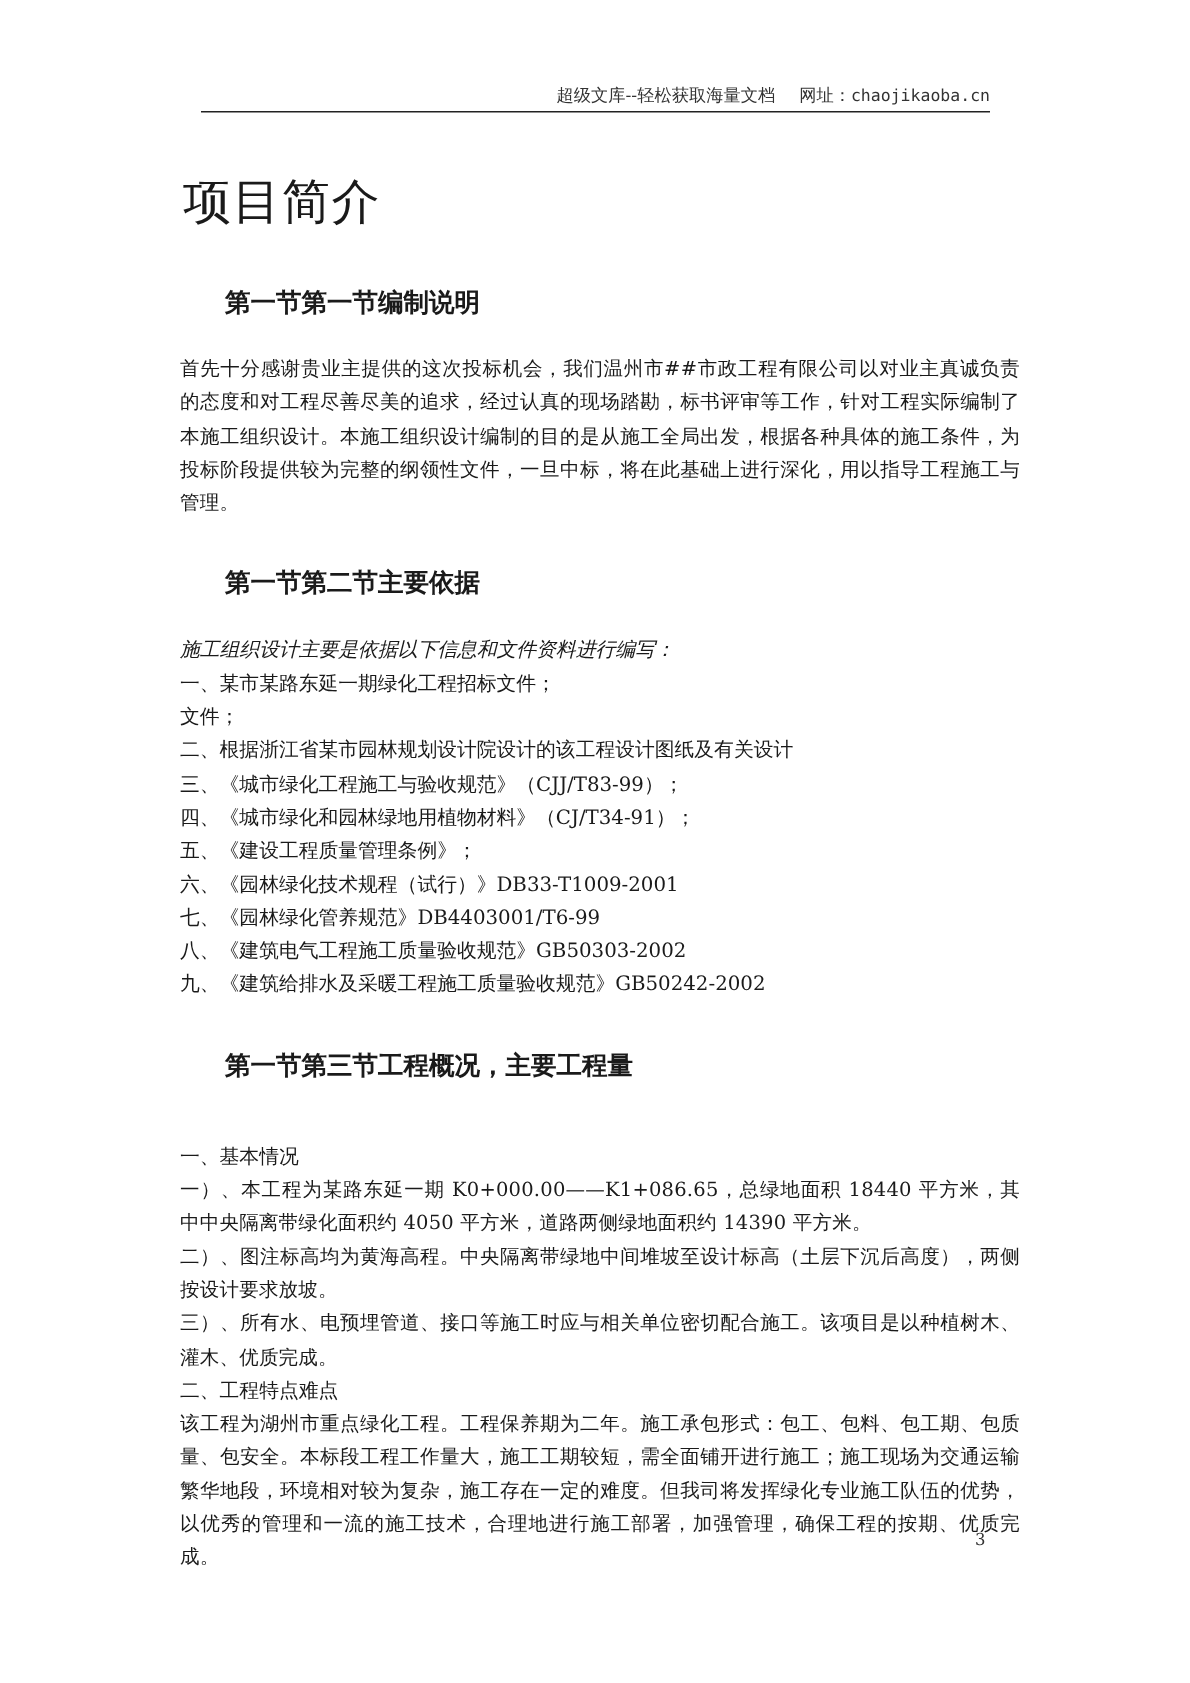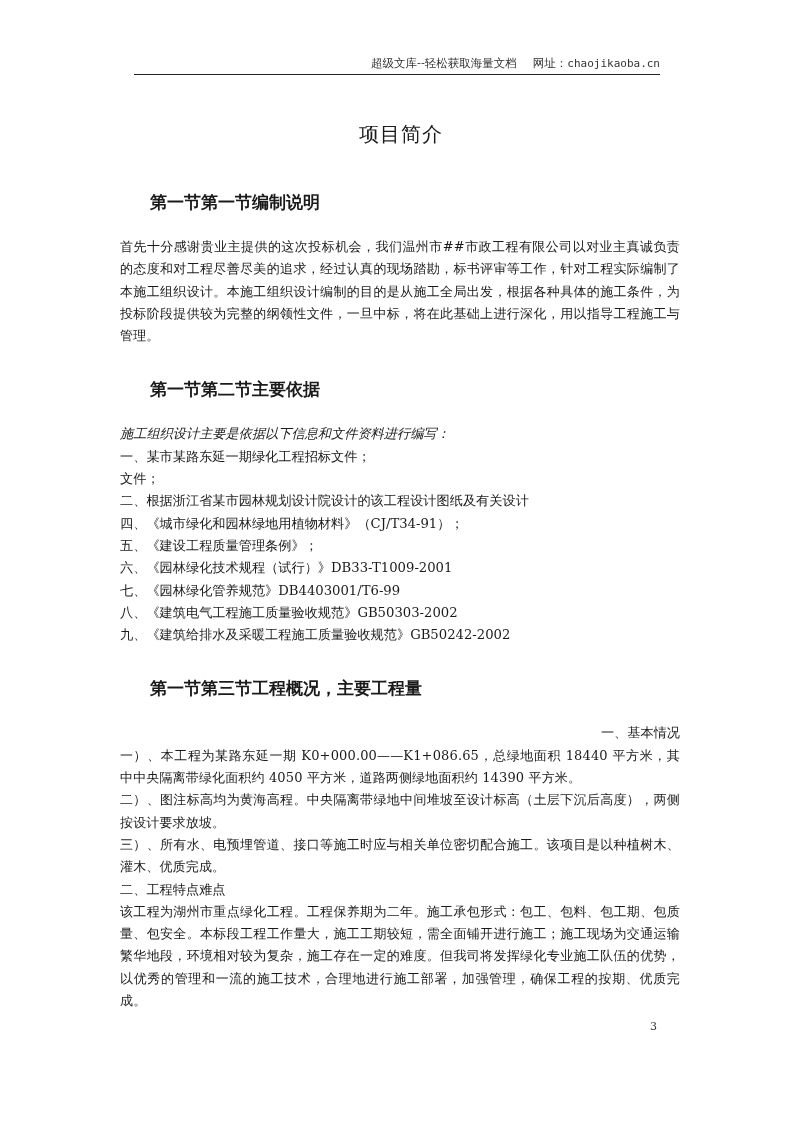--- a/index.html
+++ b/index.html
@@ -31,26 +31,25 @@
     .page-header .site-url-label {}
     .page-header .site-url { font-family: "DejaVu Sans Mono", "Liberation Mono", monospace; font-size: 11px; }
     .content {
       position: absolute;
       left: 120px;
       top: 100px;
       width: 560px;
     }
     .doc-title {
       font-family: "DejaVu Sans", "Liberation Sans", sans-serif;
-      font-size: 20px;
+      font-size: 32px;
       font-weight: normal;
       margin: 14px 0 0 2px;
       line-height: 40px;
       letter-spacing: 1px;
-      text-align: center;
     }
     .section-heading {
       font-family: "DejaVu Sans", "Liberation Sans", sans-serif;
       font-size: 17px;
       font-weight: bold;
       margin: 0 0 0 30px;
       line-height: 24px;
     }
     .para {
       font-size: 13px;
@@ -87,31 +86,32 @@
     <h2 class="section-heading" style="margin-top:36px;">第一节第一节编制说明</h2>
     <p class="para" style="margin-top:22px;">首先十分感谢贵业主提供的这次投标机会，我们温州市##市政工程有限公司以对业主真诚负责的态度和对工程尽善尽美的追求，经过认真的现场踏勘，标书评审等工作，针对工程实际编制了本施工组织设计。本施工组织设计编制的目的是从施工全局出发，根据各种具体的施工条件，为投标阶段提供较为完整的纲领性文件，一旦中标，将在此基础上进行深化，用以指导工程施工与管理。</p>
   </div>
 
   <div>
     <h2 class="section-heading" style="margin-top:30px;">第一节第二节主要依据</h2>
     <p class="line" style="margin-top:22px;font-style:italic;">施工组织设计主要是依据以下信息和文件资料进行编写：</p>
     <p class="line">一、某市某路东延一期绿化工程招标文件；</p>
     <p class="line">文件；</p>
     <p class="line">二、根据浙江省某市园林规划设计院设计的该工程设计图纸及有关设计</p>
+    <p class="line">三、《城市绿化工程施工与验收规范》（CJJ/T83-99）；</p>
     <p class="line">四、《城市绿化和园林绿地用植物材料》（CJ/T34-91）；</p>
     <p class="line">五、《建设工程质量管理条例》；</p>
     <p class="line">六、《园林绿化技术规程（试行）》DB33-T1009-2001</p>
     <p class="line">七、《园林绿化管养规范》DB4403001/T6-99</p>
     <p class="line">八、《建筑电气工程施工质量验收规范》GB50303-2002</p>
     <p class="line">九、《建筑给排水及采暖工程施工质量验收规范》GB50242-2002</p>
   </div>
 
   <div>
     <h2 class="section-heading" style="margin-top:30px;">第一节第三节工程概况，主要工程量</h2>
-    <p class="line" style="margin-top:22px;text-align:right;">一、基本情况</p>
+    <p class="line" style="margin-top:38px;">一、基本情况</p>
     <p class="para">一）、本工程为某路东延一期 K0+000.00——K1+086.65，总绿地面积 18440 平方米，其中中央隔离带绿化面积约 4050  平方米，道路两侧绿地面积约 14390 平方米。</p>
     <p class="para">二）、图注标高均为黄海高程。中央隔离带绿地中间堆坡至设计标高（土层下沉后高度），两侧按设计要求放坡。</p>
     <p class="para">三）、所有水、电预埋管道、接口等施工时应与相关单位密切配合施工。该项目是以种植树木、灌木、优质完成。</p>
     <p class="line">二、工程特点难点</p>
     <p class="para">该工程为湖州市重点绿化工程。工程保养期为二年。施工承包形式：包工、包料、包工期、包质量、包安全。本标段工程工作量大，施工工期较短，需全面铺开进行施工；施工现场为交通运输繁华地段，环境相对较为复杂，施工存在一定的难度。但我司将发挥绿化专业施工队伍的优势，以优秀的管理和一流的施工技术，合理地进行施工部署，加强管理，确保工程的按期、优质完成。</p>
   </div>
 </div>
 
 <div class="page-number">3</div>
 

